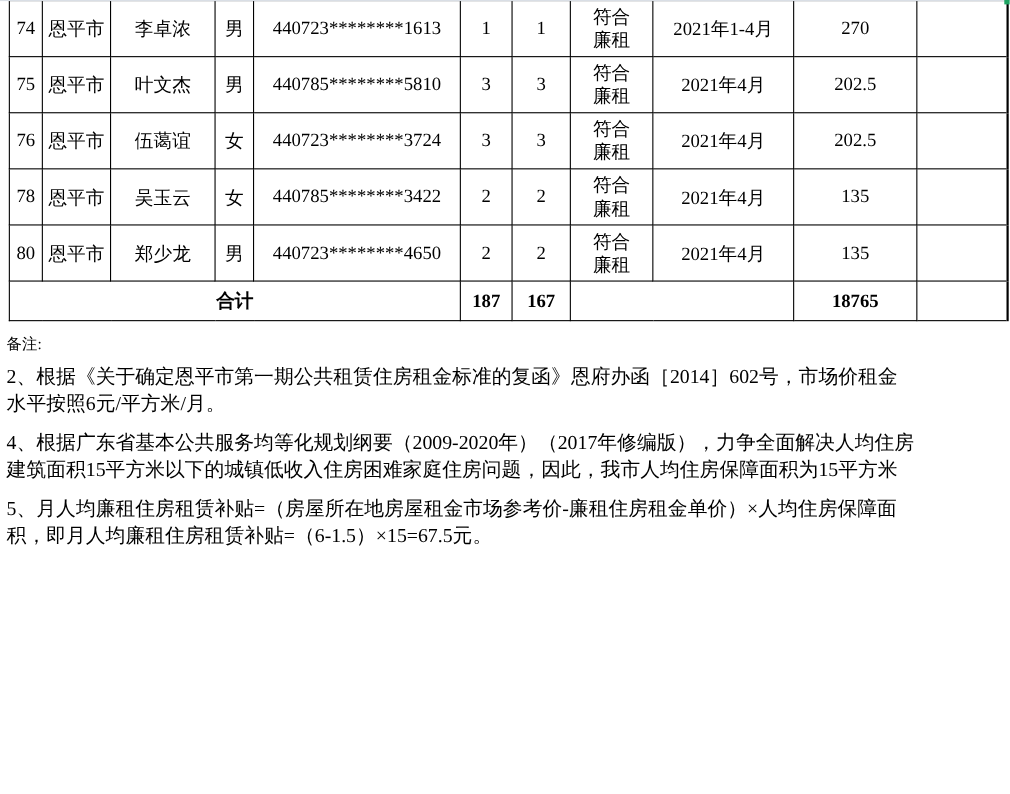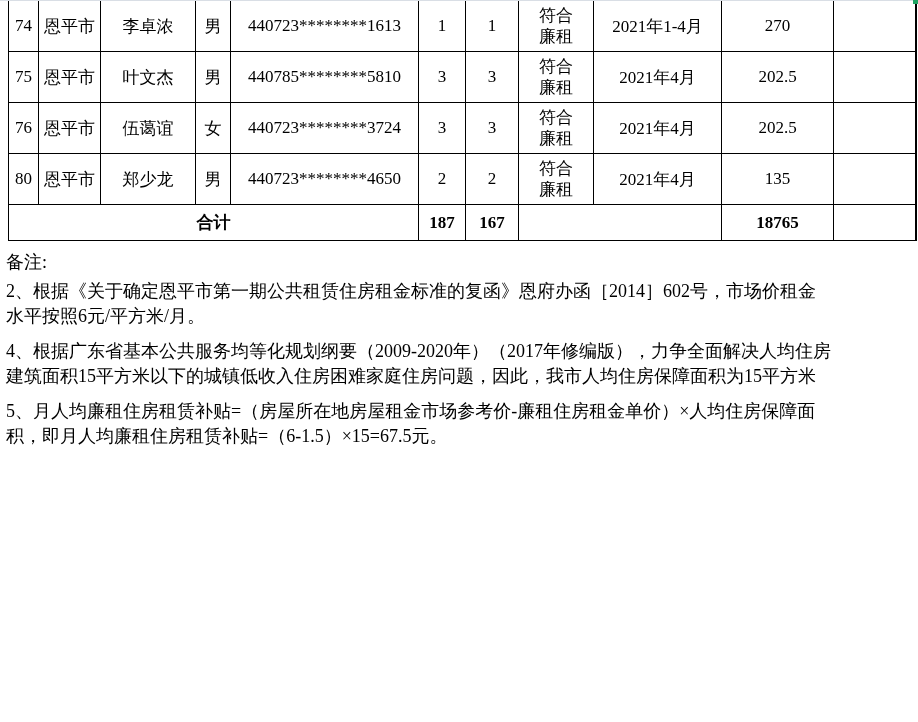--- a/index.html
+++ b/index.html
@@ -57,21 +57,21 @@
     padding-left: 91px;
     font-size: 17px;
   }
   .notes {
     margin: 9px 0 0 6px;
     width: 906px;
     font-size: 18px;
     line-height: 25px;
   }
   .notes-heading {
-    font-size: 18px;
+    font-size: 14px;
     margin: 0 0 4px 0;
   }
   .note-item {
     margin: 0 0 10px 0;
     white-space: pre-line;
   }
 </style>
 </head>
 <body>
 
@@ -129,20 +129,34 @@
       <td>440723********3724</td>
       <td>3</td>
       <td>3</td>
       <td class="status-cell">符合
 廉租</td>
       <td class="period-cell">2021年4月</td>
       <td>202.5</td>
       <td class="last"></td>
     </tr>
     <tr class="data-row">
+      <td>78</td>
+      <td>恩平市</td>
+      <td>吴玉云</td>
+      <td>女</td>
+      <td>440785********3422</td>
+      <td>2</td>
+      <td>2</td>
+      <td class="status-cell">符合
+廉租</td>
+      <td class="period-cell">2021年4月</td>
+      <td>135</td>
+      <td class="last"></td>
+    </tr>
+    <tr class="data-row">
       <td>80</td>
       <td>恩平市</td>
       <td>郑少龙</td>
       <td>男</td>
       <td>440723********4650</td>
       <td>2</td>
       <td>2</td>
       <td class="status-cell">符合
 廉租</td>
       <td class="period-cell">2021年4月</td>

